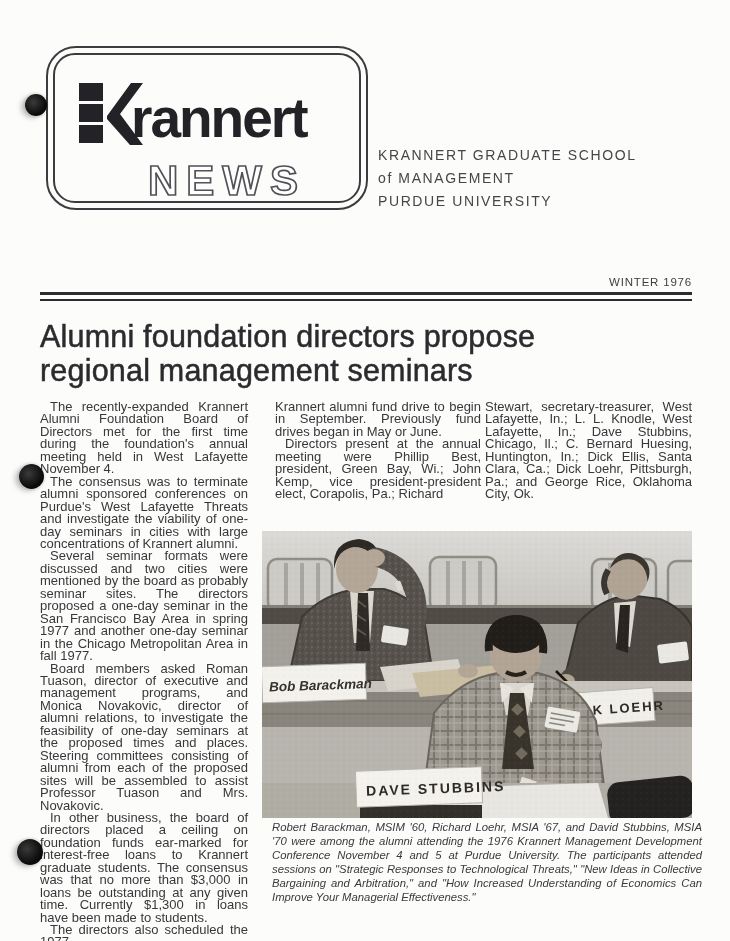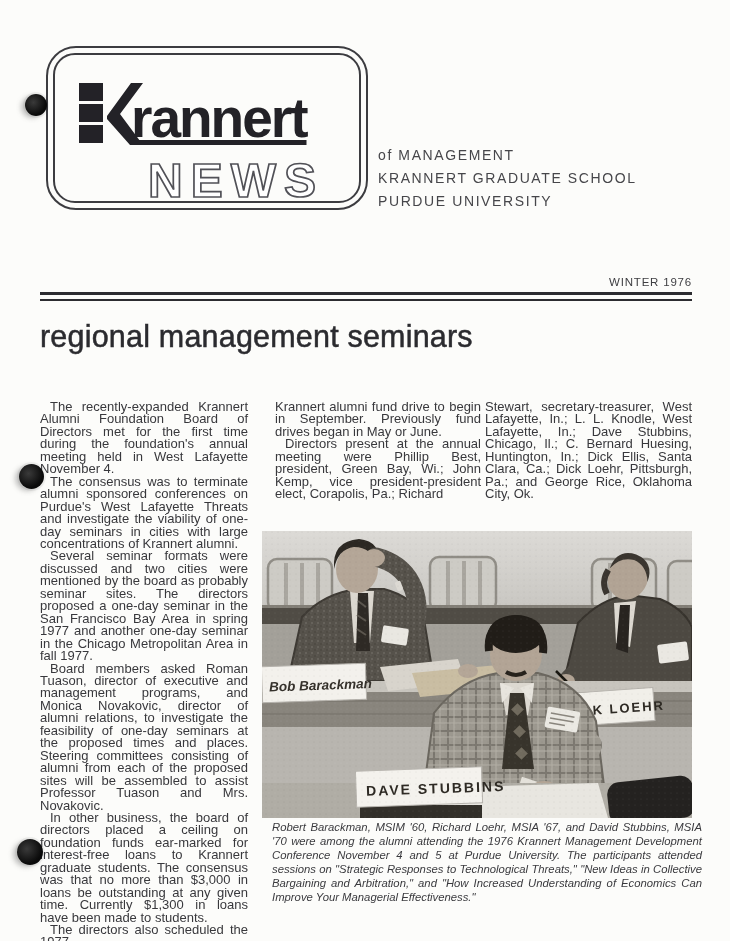--- a/index.html
+++ b/index.html
@@ -11,22 +11,22 @@
   }
   
   .logo-box{position:absolute;left:46px;top:46px;width:322px;height:164px;
     border:2.5px solid #3c3c40;border-radius:30px;}
   .logo-inner{position:absolute;left:5px;top:5px;right:5px;bottom:5px;
     border:2px solid #3c3c40;border-radius:22px;}
   .k-blocks{position:absolute;left:24px;top:28px;width:24px;}
   .k-blocks div{width:24px;height:18px;background:#232227;margin-bottom:3px;}
   .k-arm{position:absolute;left:52px;top:28px;}
   .word-rannert{position:absolute;left:76px;top:36px;font-size:55px;line-height:55px;
-    font-weight:bold;letter-spacing:-2px;color:#232227;text-decoration:underline;}
-  .word-news{position:absolute;left:93px;top:102px;font-size:48px;line-height:48px;
+    font-weight:bold;letter-spacing:-2px;color:#232227;}
+  .word-news{position:absolute;left:93px;top:102px;font-size:42px;line-height:48px;
     font-weight:bold;letter-spacing:8px;color:#ffffff;
     -webkit-text-stroke:1.7px #515157;}
   .school{position:absolute;left:378px;top:144px;font-size:14px;line-height:23px;
     letter-spacing:1.6px;color:#46464a;}
   
   .issue-date{position:absolute;right:38px;top:276px;font-size:11.5px;
     letter-spacing:.8px;color:#3e3e42;text-align:right;}
   .rule{position:absolute;left:40px;right:38px;background:#2c2c30;}
   .rule1{top:292px;height:2.5px;}
   .rule2{top:299px;height:1.8px;}
@@ -68,30 +68,31 @@
       </div>
       <svg class="k-arm" width="38" height="62" viewBox="0 0 38 62">
         <polygon points="0,33 24,0 36,0 13,31 36,62 23,62 0,36" fill="#232227"></polygon>
       </svg>
       <div class="word-rannert">rannert</div>
       <div class="word-news">NEWS</div>
     </div>
   </div>
 
   <div class="school">
+    <div>KRANNERT GRADUATE SCHOOL</div>
     <div>of MANAGEMENT</div>
-    <div>KRANNERT GRADUATE SCHOOL</div>
     <div>PURDUE UNIVERSITY</div>
   </div>
 
   <div class="issue-date">WINTER 1976</div>
   <div class="rule rule1"></div>
   <div class="rule rule2"></div>
 
   <div class="headline">
+    <div>Alumni foundation directors propose</div>
     <div>regional management seminars</div>
   </div>
 
   <div class="col col1">
     <p class="ind">The recently-expanded Krannert Alumni Foundation Board of Directors met for the first time during the foundation's annual meeting held in West Lafayette November 4.</p>
     <p class="ind">The consensus was to terminate alumni sponsored conferences on Purdue's West Lafayette Threats and investigate the viability of one-day seminars in cities with large concentrations of Krannert alumni.</p>
     <p class="ind">Several seminar formats were discussed and two cities were mentioned by the board as probably seminar sites. The directors proposed a one-day seminar in the San Francisco Bay Area in spring 1977 and another one-day seminar in the Chicago Metropolitan Area in fall 1977.</p>
     <p class="ind">Board members asked Roman Tuason, director of executive and management programs, and Monica Novakovic, director of alumni relations, to investigate the feasibility of one-day seminars at the proposed times and places. Steering committees consisting of alumni from each of the proposed sites will be assembled to assist Professor Tuason and Mrs. Novakovic.</p>
     <p class="ind">In other business, the board of directors placed a ceiling on foundation funds ear-marked for interest-free loans to Krannert graduate students. The consensus was that no more than $3,000 in loans be outstanding at any given time. Currently $1,300 in loans have been made to students.</p>
     <p class="ind">The directors also scheduled the 1977</p>

